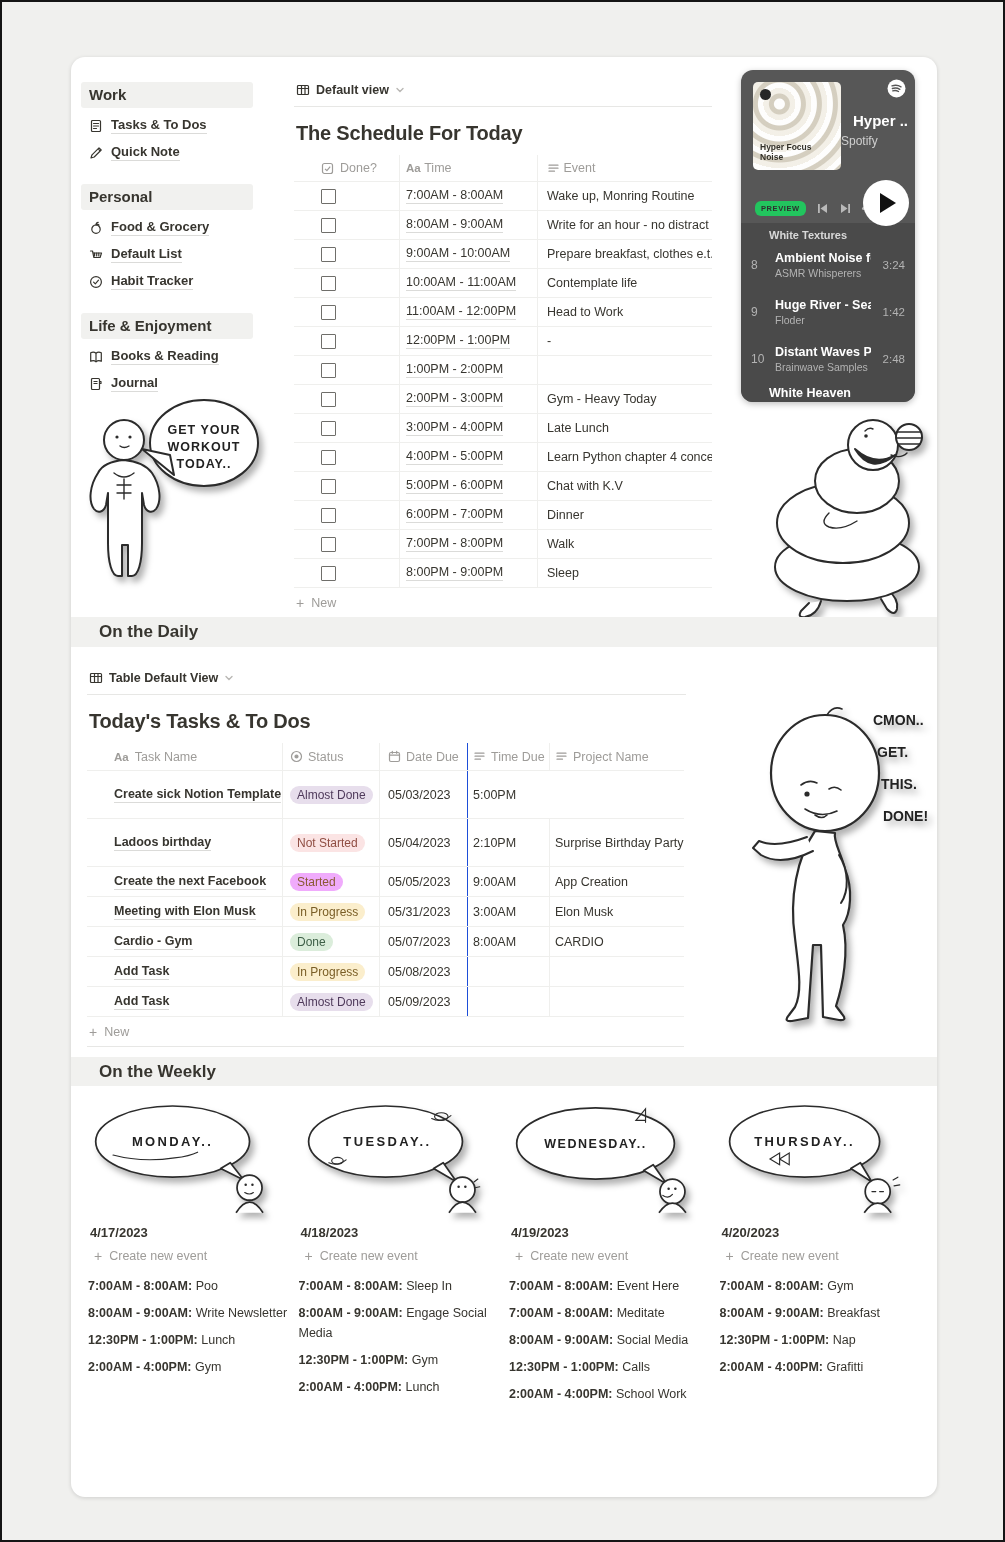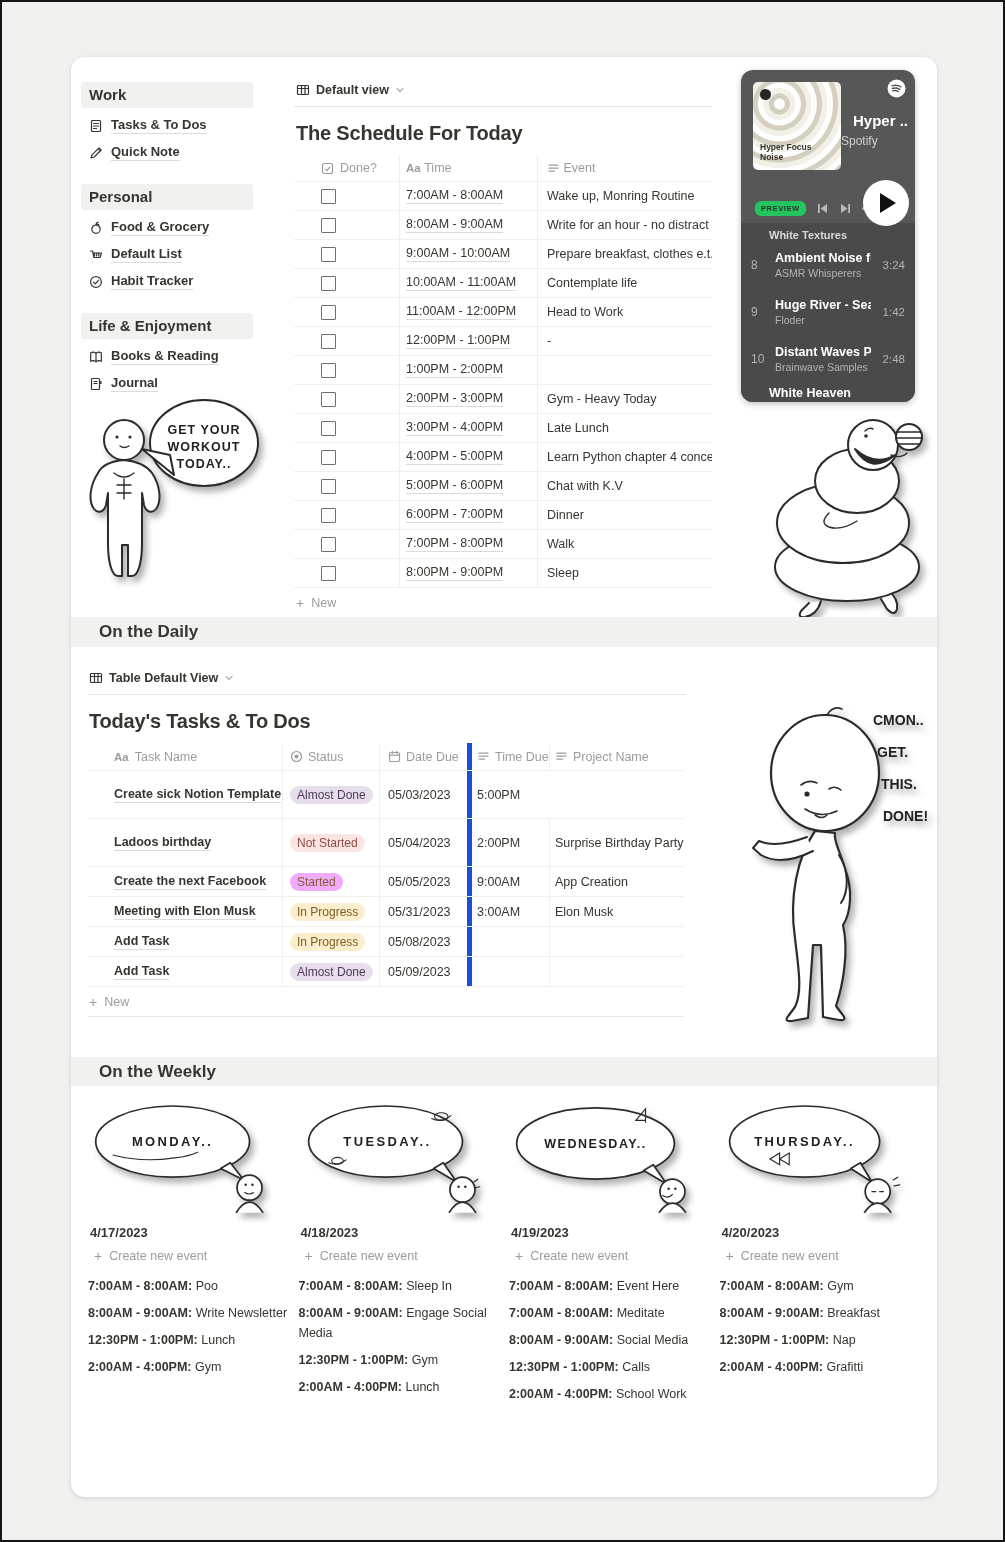--- a/index.html
+++ b/index.html
@@ -71,21 +71,21 @@
   
   .daily{position:absolute;left:16px;top:612px;width:597px;}
   .d-head,.d-row{display:grid;grid-template-columns:195px 97px 88px 82px 135px;align-items:center;font-size:12.5px;}
   .d-head{height:27px;color:#9e9c99;border-bottom:1px solid #efefed;}
   .d-row{height:29px;border-bottom:1px solid #efefed;}
   .d-row.tall{height:47px;}
   .d-head>div,.d-row>div{height:100%;display:flex;align-items:center;overflow:hidden;white-space:nowrap;}
   .dc1{padding-left:27px;gap:6px;}
   .dc2{border-left:1px solid #efefed;padding-left:7px;gap:5px;}
   .dc3{border-left:1px solid #efefed;padding-left:8px;gap:5px;}
-  .dc4{border-left:5px solid #1d4ed8;padding-left:5px;gap:5px;}
+  .dc4{border-left:1px solid #1d4ed8;padding-left:5px;gap:5px;}
   .dc5{border-left:1px solid #efefed;padding-left:5px;gap:5px;}
   .tname{font-weight:700;}
   .pill{padding:2px 7px;border-radius:9px;font-size:12px;cursor:pointer;}
   .aa{font-size:11.5px;color:#9e9c99;font-weight:600;}
 
   
   .weekly{position:absolute;left:17px;top:1040px;width:834px;display:grid;grid-template-columns:repeat(4,1fr);column-gap:8px;}
   .wcol{font-size:12.5px;}
   .wdate{font-size:13px;font-weight:700;margin:10px 0 8px 2px;}
   .wcreate{display:flex;align-items:center;gap:7px;color:#9e9c99;margin:0 0 12px 6px;cursor:pointer;}
@@ -566,21 +566,21 @@
             <div class="dc4">5:00PM</div>
           </div>
           <div class="d-row tall">
             <div class="dc1">
               <span class="u tname">Ladoos birthday</span>
             </div>
             <div class="dc2">
               <span class="pill" style="background: rgb(251, 228, 228); color: rgb(143, 77, 66);">Not Started</span>
             </div>
             <div class="dc3">05/04/2023</div>
-            <div class="dc4">2:00PM</div>
+            <div class="dc4">2:10PM</div>
             <div class="dc5">Surprise Birthday Party</div>
           </div>
           <div class="d-row">
             <div class="dc1">
               <span class="u tname">Create the next Facebook</span>
             </div>
             <div class="dc2">
               <span class="pill" style="background: #f0abfc; color: rgb(138, 90, 51);">Started</span>
             </div>
             <div class="dc3">05/05/2023</div>
@@ -590,20 +590,31 @@
           <div class="d-row">
             <div class="dc1">
               <span class="u tname">Meeting with Elon Musk</span>
             </div>
             <div class="dc2">
               <span class="pill" style="background: rgb(251, 238, 204); color: rgb(122, 94, 38);">In Progress</span>
             </div>
             <div class="dc3">05/31/2023</div>
             <div class="dc4">3:00AM</div>
             <div class="dc5">Elon Musk</div>
+          </div>
+          <div class="d-row">
+            <div class="dc1">
+              <span class="u tname">Cardio - Gym</span>
+            </div>
+            <div class="dc2">
+              <span class="pill" style="background: rgb(219, 237, 219); color: rgb(62, 95, 71);">Done</span>
+            </div>
+            <div class="dc3">05/07/2023</div>
+            <div class="dc4">8:00AM</div>
+            <div class="dc5">CARDIO</div>
           </div>
           <div class="d-row">
             <div class="dc1">
               <span class="u tname">Add Task</span>
             </div>
             <div class="dc2">
               <span class="pill" style="background: rgb(251, 238, 204); color: rgb(122, 94, 38);">In Progress</span>
             </div>
             <div class="dc3">05/08/2023</div>
             <div class="dc4"></div>

